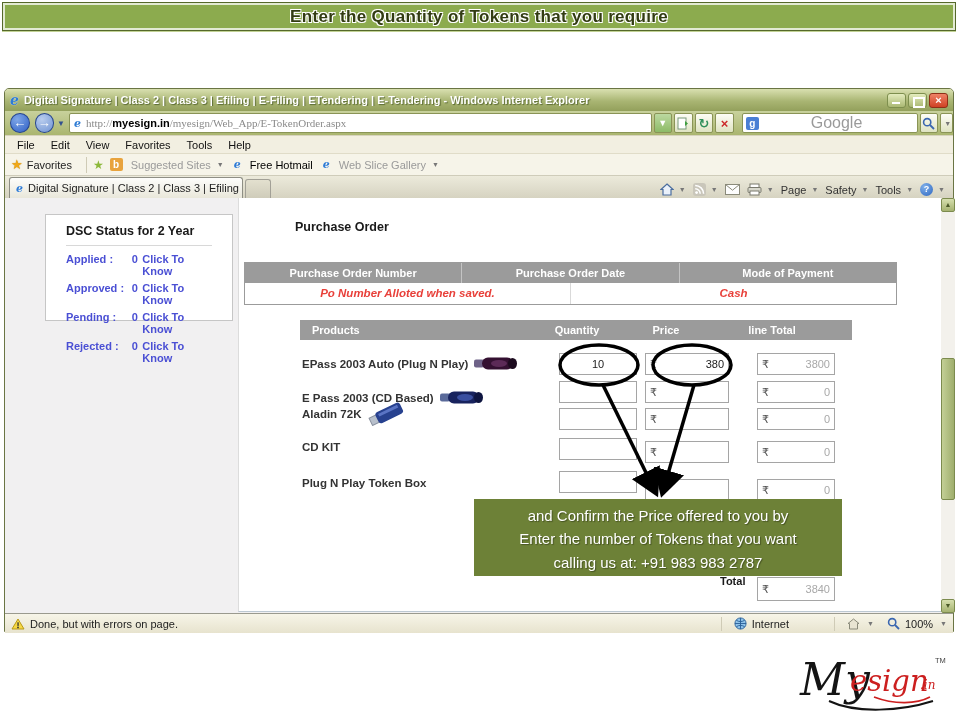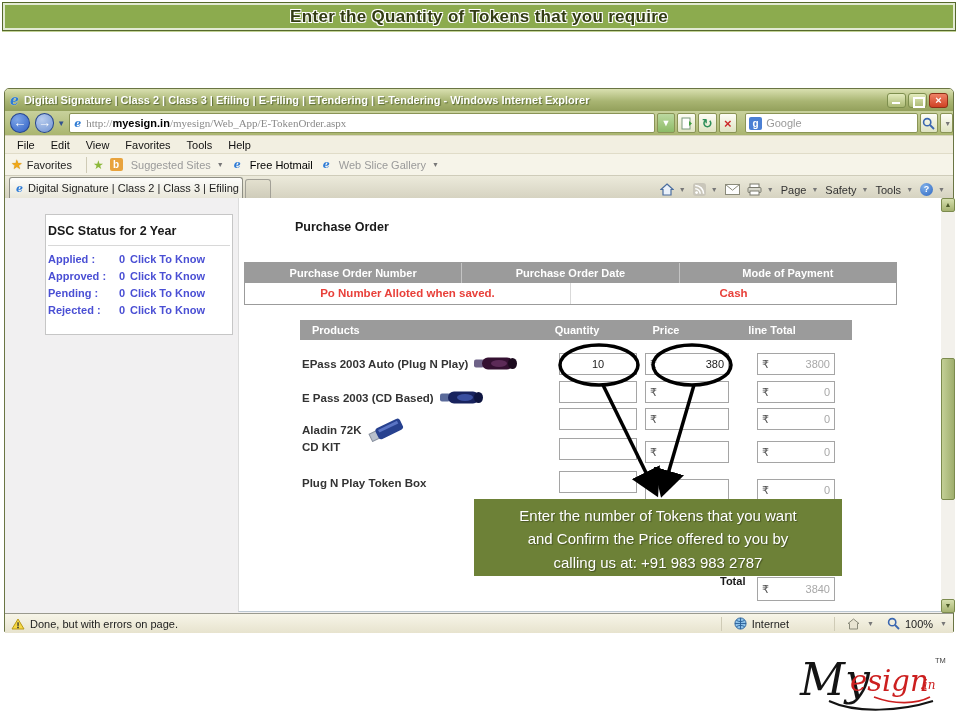--- a/index.html
+++ b/index.html
@@ -41,21 +41,21 @@
   .addrfield .domain { color:#000; font-weight:700; }
   .sqbtn { width:19px; height:20px; border:1px solid #8a9456; border-radius:2px; margin-left:2px;
     background:linear-gradient(#fdfdf6,#dfe3c2); display:flex; align-items:center; justify-content:center; cursor:pointer; }
   .sqbtn.green { background:linear-gradient(#bcd9a0,#8dbb67); color:#fff; font-size:9px; }
   .refresh { color:#2f8f5a; font-size:13px; font-weight:700; }
   .stopx { color:#cc2a2a; font-size:13px; font-weight:700; }
   .searchbox { height:20px; width:176px; margin-left:8px; background:#fff; border:1px solid #8a9456;
     border-radius:2px; display:flex; align-items:center; padding:0 3px; }
   .gicon { width:13px; height:13px; background:#4a7fd4; border-radius:2px; color:#fff; font-size:10px;
     font-weight:700; text-align:center; line-height:13px; margin-right:4px; }
-  .searchbox input { border:none; outline:none; flex:1; font-size:11px; color:#333; min-width:0; background:transparent; }
+  .searchbox input { border:none; outline:none; flex:1; font-size:16px; color:#333; min-width:0; background:transparent;margin-left:48px; }
   .searchbox input::placeholder { color:#9a9a9a; }
 
   .menurow { position:absolute; left:0; top:46px; width:100%; height:18px; background:#f2efe1;
     border-top:1px solid #d7d3bd; display:flex; align-items:center; padding-left:4px; }
   .menurow span { font-size:11px; color:#111; padding:0 8px; cursor:pointer; }
 
   .favrow { position:absolute; left:0; top:64px; width:100%; height:22px; background:#f6f4e9;
     border-top:1px solid #e0dcc8; display:flex; align-items:center; padding-left:6px; font-size:11px; }
   .star { color:#f0a818; font-size:13px; margin-right:4px; text-shadow:0 0 1px #b07708; }
   .favlabel { font-weight:400; color:#222; margin-right:8px; cursor:pointer; }
@@ -77,36 +77,36 @@
   .cmdicons { margin-left:auto; display:flex; align-items:center; gap:7px; padding:0 8px 2px 0; font-size:11px; color:#333; }
   .cmditem { display:flex; align-items:center; gap:3px; cursor:pointer; }
   .helpcirc { width:13px; height:13px; background:radial-gradient(circle at 35% 30%,#7fb0ea,#2e66c0);
     border-radius:50%; color:#fff; font-size:9px; font-weight:700; text-align:center; line-height:13px; }
 
   
   .content { position:absolute; left:0; top:109px; width:950px; height:415px; background:#f1f0f1; overflow:hidden; }
   .panel { position:absolute; left:233px; top:0; width:703px; height:414px; background:#fff;
     border-left:1px solid #dcdcdc; border-bottom:1px solid #bcc8d2; }
 
-  .dscbox { position:absolute; left:40px; top:16px; width:188px; height:121px; background:#fff;
-    border:1px solid #c6c6c6; padding:9px 2px; }
+  .dscbox { position:absolute; left:40px; top:16px; width:188px; height:107px; background:#fff;
+    border:1px solid #c6c6c6; padding:9px 20px; }
   .dscbox h3 { font-size:12.5px; color:#1a1a1a; border-bottom:1px solid #d8d8d8; padding-bottom:7px; margin-bottom:7px; }
   .dscrow { display:flex; font-size:11px; font-weight:700; color:#4a4fd4; margin-bottom:5px; }
   .dscrow .lab { width:66px; }
   .dscrow .cnt { width:16px; text-align:center; }
   .dscrow .lnk { cursor:pointer; }
 
   .pheading { position:absolute; left:56px; top:22px; font-size:12.5px; font-weight:700; color:#1a1a1a; }
 
   .potable { position:absolute; left:5px; top:64px; width:653px; border:1px solid #9b9b9b; }
   .pothead { display:flex; background:#9b9b9b; height:20px; }
   .pothead div { flex:1; color:#fff; font-size:11px; font-weight:700; text-align:center; line-height:20px; border-right:1px solid #c4c4c4; }
   .pothead div:last-child { border-right:none; }
   .potbody { display:flex; background:#fff; height:21px; }
-  .potbody div { flex:1; color:#e8403a; font-size:11.5px; font-weight:700; text-align:center; line-height:21px; border-right:1px solid #d9d9d9; }
+  .potbody div { flex:1; color:#e8403a; font-size:11.5px; font-weight:700; text-align:center; line-height:21px; border-right:1px solid #d9d9d9;font-style:italic; }
   .potbody div:last-child { border-right:none; }
 
   .prodhead { position:absolute; left:61px; top:122px; width:552px; height:20px; background:#9b9b9b; }
   .ph { position:absolute; top:0; height:20px; line-height:20px; color:#fff; font-size:11px; font-weight:700; }
   .prodlabel { position:absolute; font-size:11.5px; font-weight:600; color:#333; display:flex; align-items:center; gap:6px; }
   .qtyinput { position:absolute; width:78px; height:22px; border:1px solid #a5a5a5; font-size:11px;
     text-align:center; color:#222; outline:none; background:#fff; }
   .field { position:absolute; height:22px; border:1px solid #a5a5a5; background:#fff; display:flex;
     align-items:center; justify-content:space-between; padding:0 4px; font-size:11px; }
   .field .rup { color:#555; }
@@ -357,21 +357,21 @@
         <input class="qtyinput" style="left: 320px; top: 183px;" value="">
         <div class="field" style="left:406px;top:183px;width:84px">
           <span class="rup">₹</span>
           <span class="val"></span>
         </div>
         <div class="field" style="left:518px;top:183px;width:78px">
           <span class="rup">₹</span>
           <span class="val dim">0</span>
         </div>
 
-        <div class="prodlabel" style="left:63px;top:220px">
+        <div class="prodlabel" style="left:63px;top:204px">
           <span>Aladin 72K</span>
           <svg width="40" height="24" viewBox="0 0 40 24">
               <g transform="rotate(-26 20 12)">
                 <rect x="2" y="8" width="8" height="8" fill="#b8c0cc" stroke="#8a92a0"></rect>
                 <rect x="9" y="6" width="27" height="12" rx="3" fill="#27418f"></rect>
                 <rect x="12" y="8" width="21" height="3" fill="#5a74c4"></rect>
               </g>
             </svg>
         </div>
         <input class="qtyinput" style="left: 320px; top: 210px;" value="">
@@ -410,22 +410,22 @@
           <span class="val dim">0</span>
         </div>
 
         <span class="totallab">Total</span>
         <div class="field" style="left:518px;top:379px;width:78px;height:24px">
           <span class="rup">₹</span>
           <span class="val dim">3840</span>
         </div>
 
         <div class="callout">
+          <div>and Confirm the Price offered to you by</div>
           <div>Enter the number of Tokens that you want</div>
-          <div>and Confirm the Price offered to you by</div>
           <div>calling us at: +91 983 983 2787</div>
         </div>
 
         <svg class="overlay">
           <defs>
             <marker id="ah" markerWidth="9" markerHeight="9" refX="6" refY="4.5" orient="auto">
               <path d="M0,0 L8,4.5 L0,9 Z" fill="#000"></path>
             </marker>
           </defs>
           <ellipse cx="360" cy="167" rx="39" ry="20" fill="none" stroke="#000" stroke-width="3.5"></ellipse>

